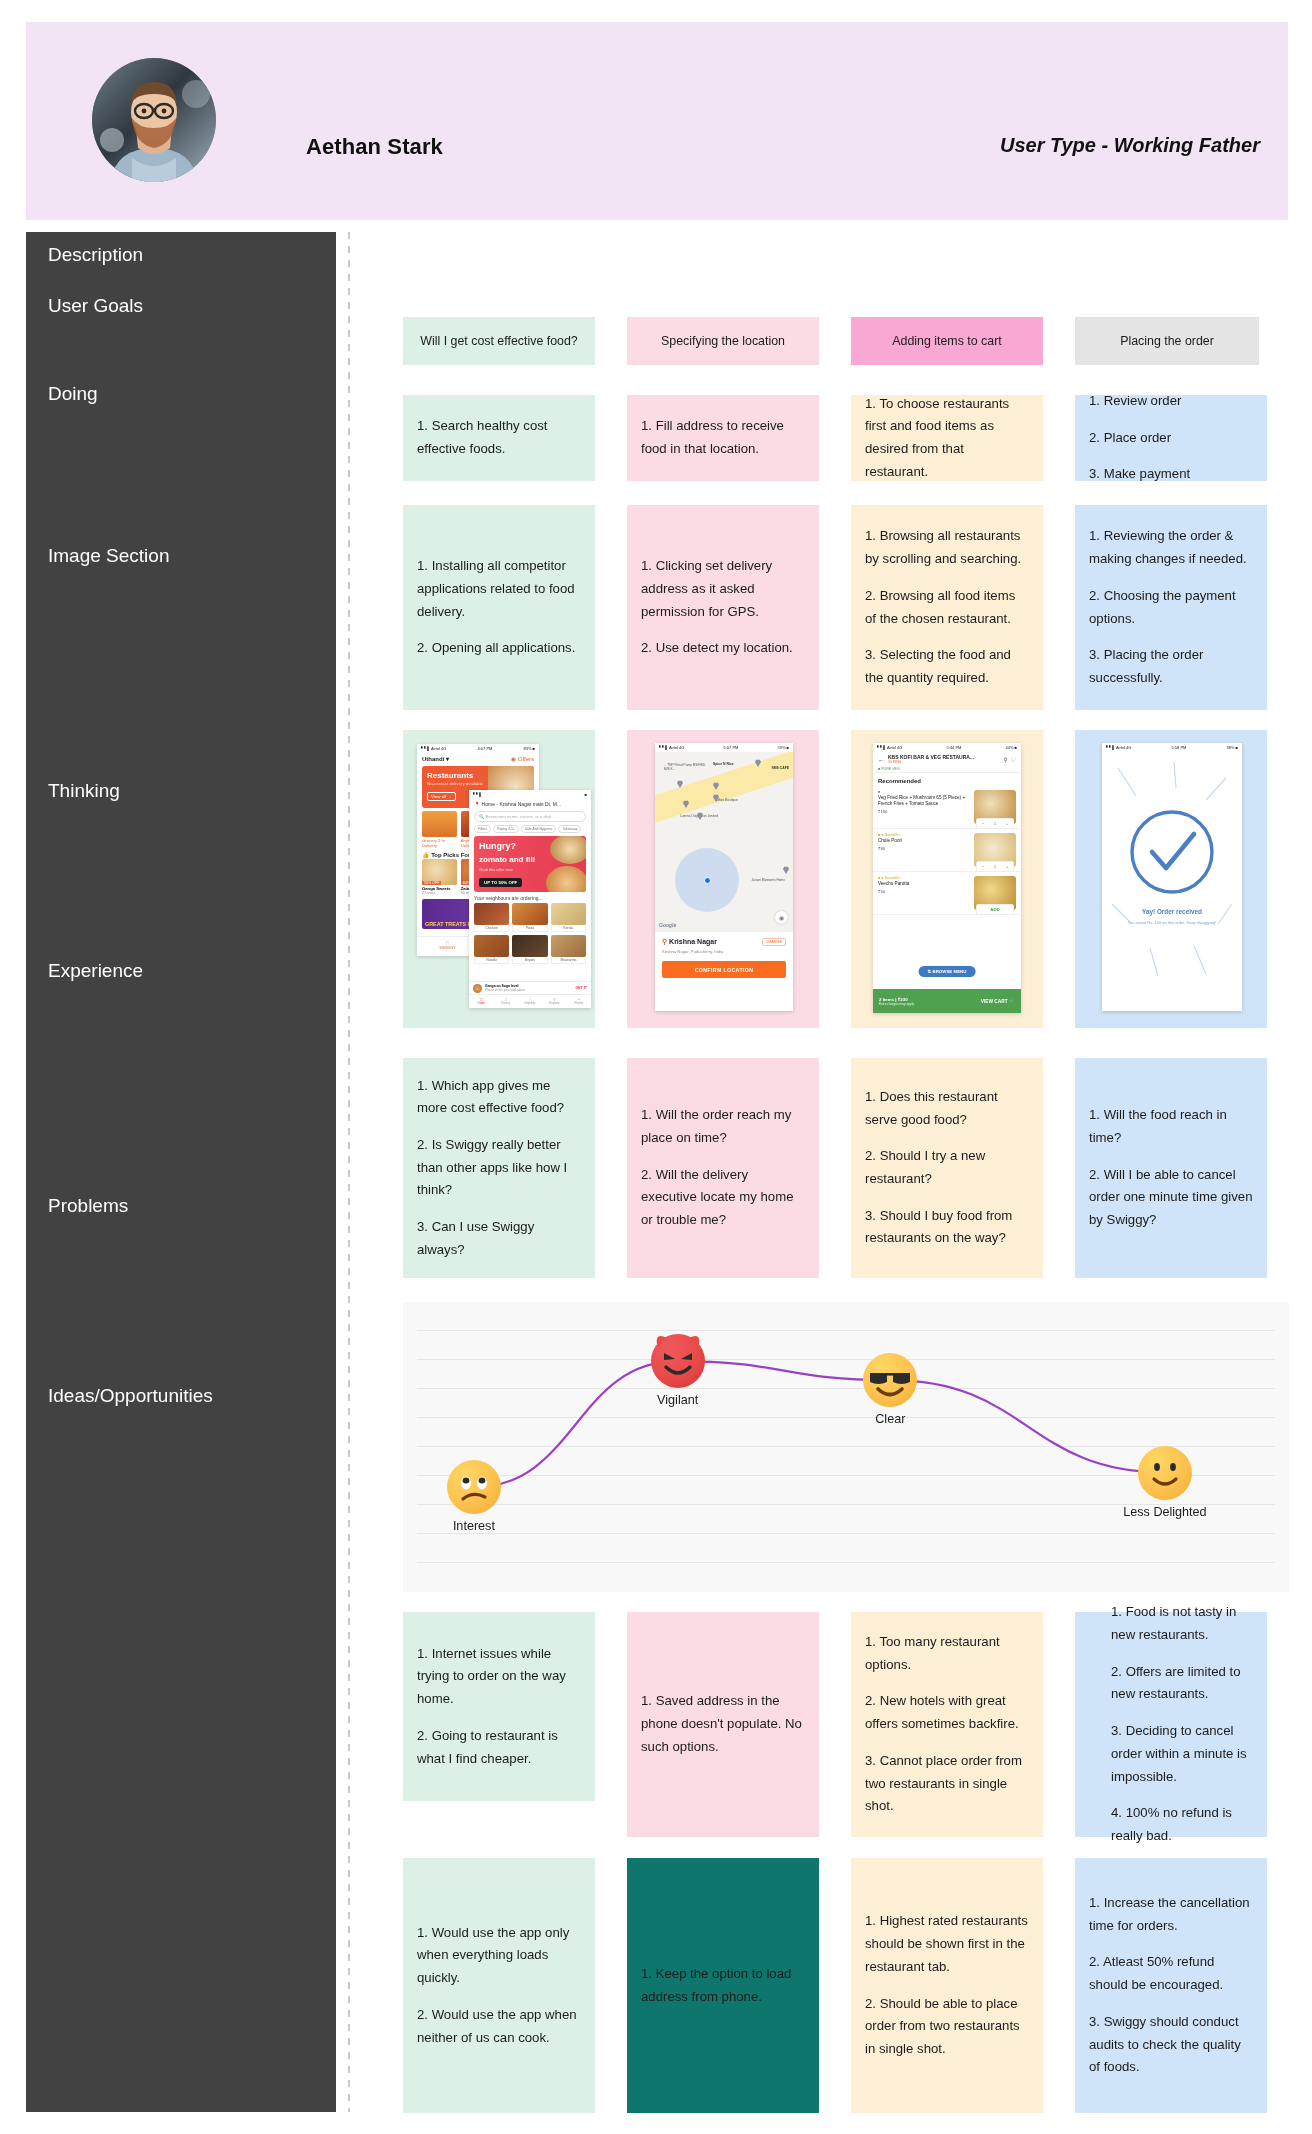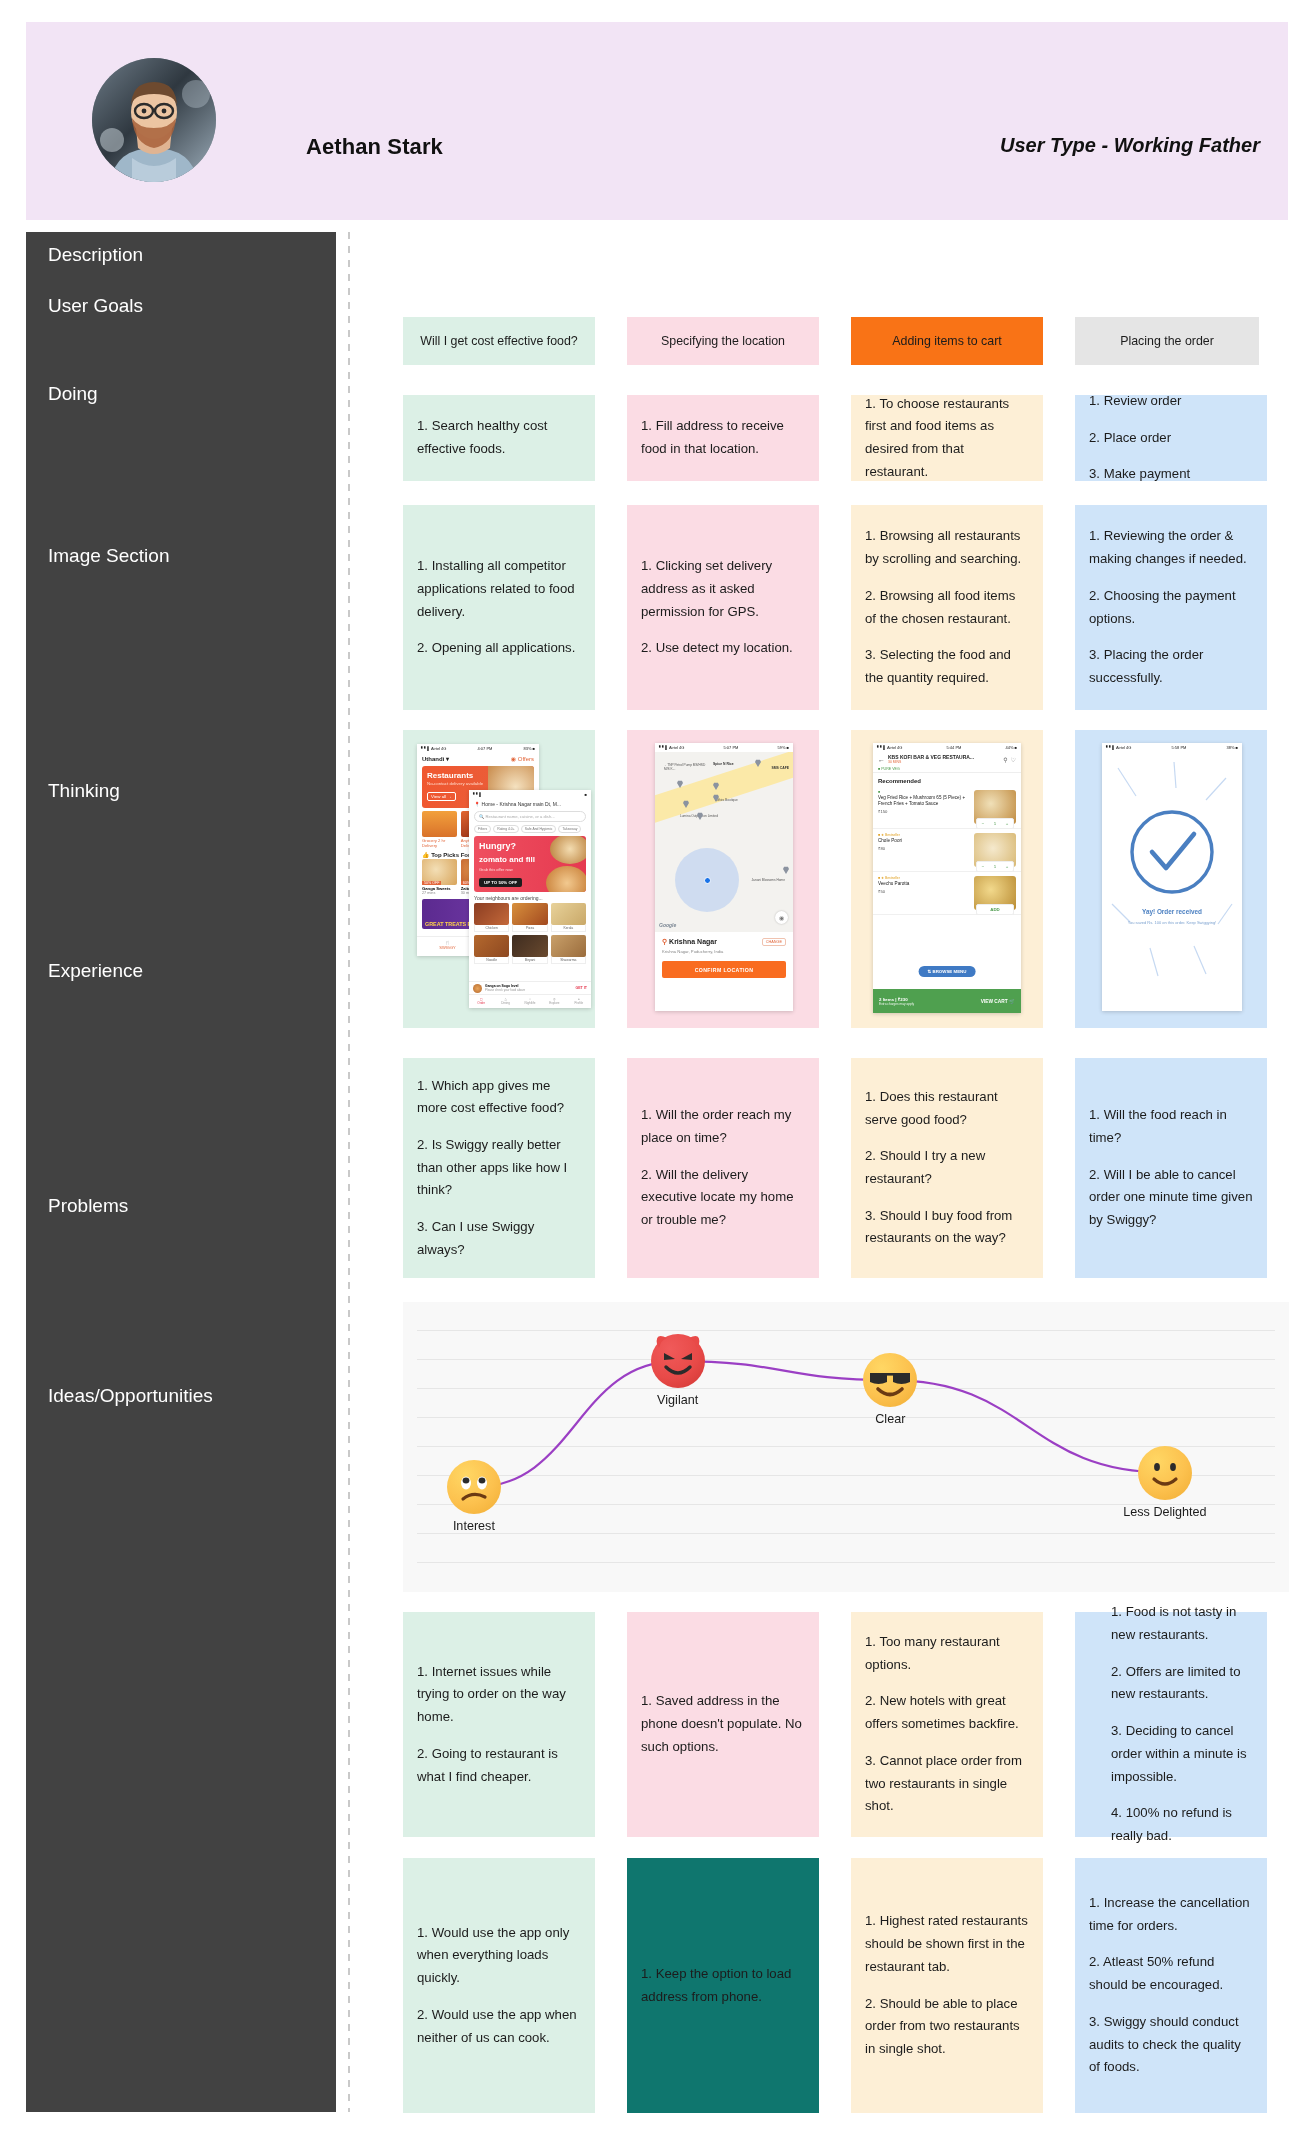--- a/index.html
+++ b/index.html
@@ -222,21 +222,21 @@
   <div class="dotted-sep"></div>
 
 
   <div id="rows-layer">
       <div class="card card-desc" style="left: 403px; top: 317px; width: 192px; height: 48px; background: rgb(220, 240, 230);">
         <p>Will I get cost effective food?</p>
       </div>
       <div class="card card-desc" style="left: 627px; top: 317px; width: 192px; height: 48px; background: rgb(251, 220, 228);">
         <p>Specifying the location</p>
       </div>
-      <div class="card card-desc" style="left: 851px; top: 317px; width: 192px; height: 48px; background: #f97316;">
+      <div class="card card-desc" style="left: 851px; top: 317px; width: 192px; height: 48px; background: #f9a8d4;">
         <p>Adding items to cart</p>
       </div>
       <div class="card card-desc" style="left: 1075px; top: 317px; width: 184px; height: 48px; background: #e5e5e5;">
         <p>Placing the order</p>
       </div>
       <div class="card" style="left: 403px; top: 395px; width: 192px; height: 86px; background: rgb(220, 240, 230);">
         <p>1. Search healthy cost effective foods.</p>
       </div>
       <div class="card" style="left: 627px; top: 395px; width: 192px; height: 86px; background: rgb(251, 220, 228);">
         <p>1. Fill address to receive food in that location.</p>
@@ -278,21 +278,21 @@
       </div>
       <div class="card" style="left: 851px; top: 1058px; width: 192px; height: 220px; background: rgb(253, 239, 214);">
         <p>1. Does this restaurant serve good food?</p>
         <p>2. Should I try a new restaurant?</p>
         <p>3. Should I buy food from restaurants on the way?</p>
       </div>
       <div class="card" style="left: 1075px; top: 1058px; width: 192px; height: 220px; background: rgb(207, 228, 249);">
         <p>1. Will the food reach in time?</p>
         <p>2. Will I be able to cancel order one minute time given by Swiggy?</p>
       </div>
-      <div class="card" style="left: 403px; top: 1612px; width: 192px; height: 225px; background: rgb(220, 240, 230);">
+      <div class="card" style="left: 403px; top: 1612px; width: 192px; height: 189px; background: rgb(220, 240, 230);">
         <p>1. Internet issues while trying to order on the way home.</p>
         <p>2. Going to restaurant is what I find cheaper.</p>
       </div>
       <div class="card" style="left: 627px; top: 1612px; width: 192px; height: 225px; background: rgb(251, 220, 228);">
         <p>1. Saved address in the phone doesn't populate. No such options.</p>
       </div>
       <div class="card" style="left: 851px; top: 1612px; width: 192px; height: 225px; background: rgb(253, 239, 214);">
         <p>1. Too many restaurant options.</p>
         <p>2. New hotels with great offers sometimes backfire.</p>
         <p>3. Cannot place order from two restaurants in single shot.</p>

